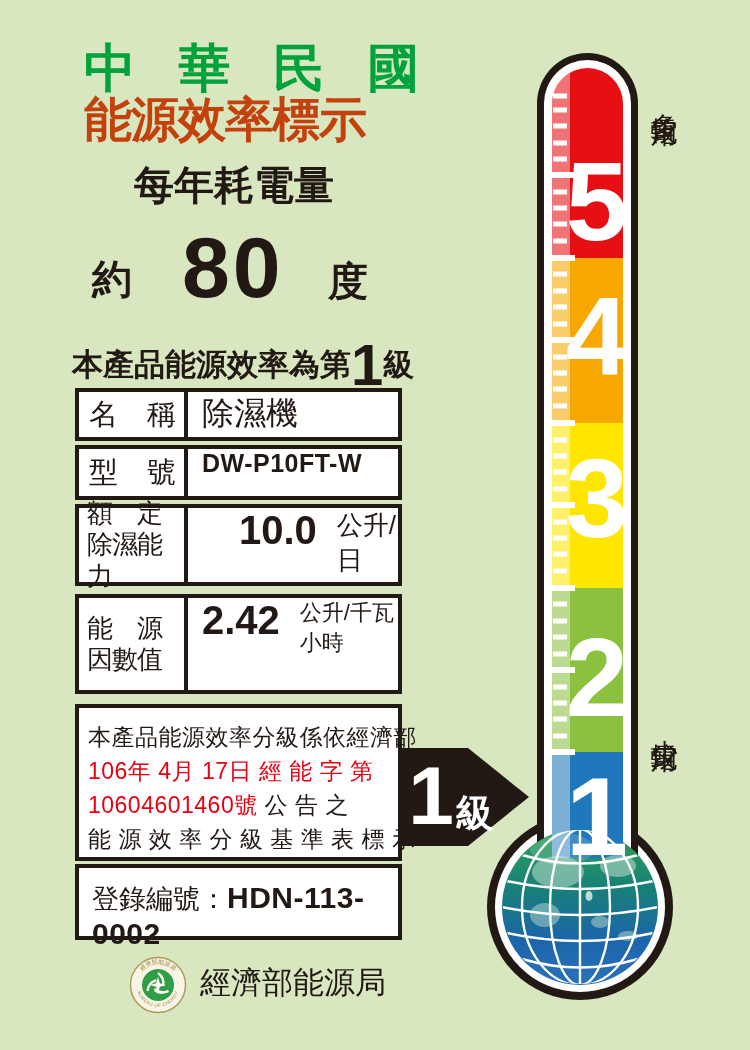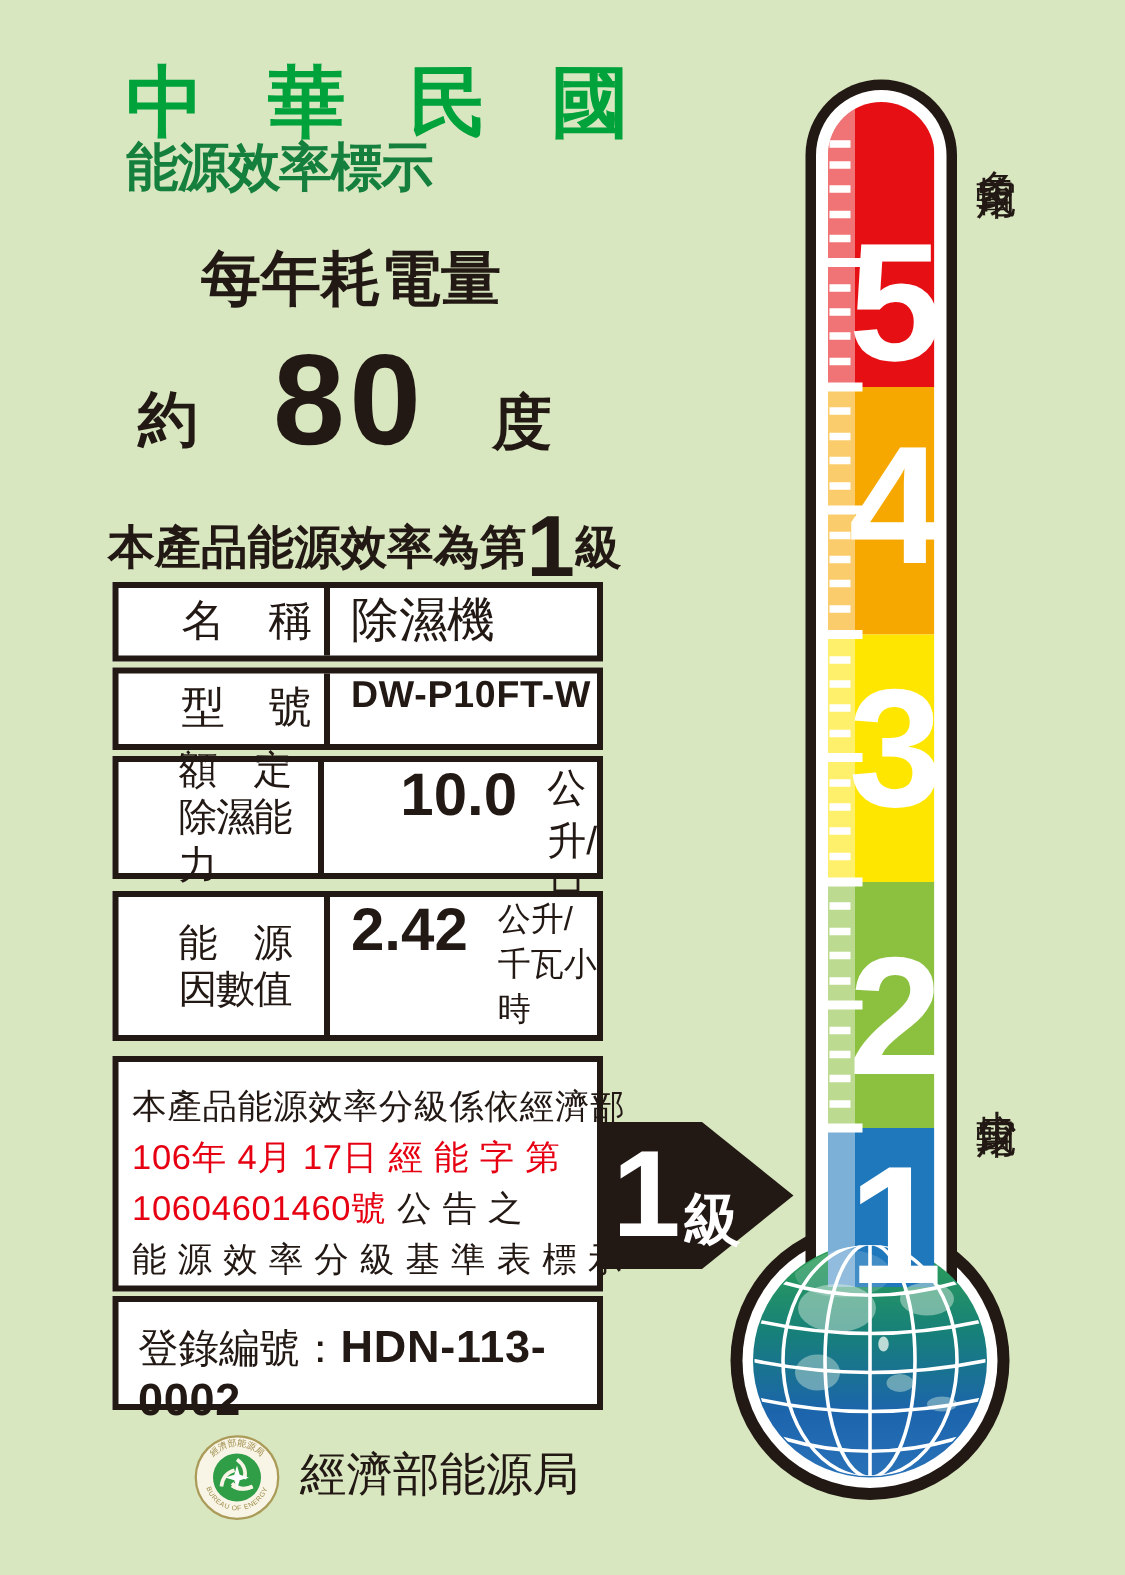--- a/index.html
+++ b/index.html
@@ -1,29 +1,29 @@
 <!DOCTYPE html>
 <html><head>
 <meta charset="utf-8">
 <style>
   html,body{margin:0;padding:0;}
   .canvas{position:relative;width:750px;height:1050px;background:#d9e7c0;overflow:hidden;
           font-family:"Liberation Sans","DejaVu Sans",sans-serif;color:#221814;}
   .abs{position:absolute;}
   
   .title1{left:84px;top:34px;font-size:52px;font-weight:700;color:#00a23c;word-spacing:26px;letter-spacing:1px;}
-  .title2{left:84px;top:88px;font-size:35px;font-weight:700;color:#15803d;letter-spacing:-1px;}
+  .title2{left:84px;top:88px;font-size:48px;font-weight:700;color:#c2410c;letter-spacing:-1px;}
   .annual{left:134px;top:158px;font-size:40px;font-weight:700;}
   .approx{left:92px;top:252px;font-size:40px;font-weight:700;}
   .bigval{left:182px;top:218px;font-size:86px;font-weight:700;letter-spacing:3px;}
   .degree{left:328px;top:254px;font-size:40px;font-weight:700;}
   .gradeline{left:72px;top:300px;display:flex;align-items:center;font-size:31px;font-weight:700;margin-top:36px;}
   .gradeline .gnum{font-size:58px;line-height:1;}
   
-  .box{left:75px;width:327px;background:#fff;border:4px solid #221814;box-sizing:border-box;display:flex;padding-left:32px;}
+  .box{left:75px;width:327px;background:#fff;border:4px solid #221814;box-sizing:border-box;display:flex;}
   .r1{top:388px;height:53px;}
   .r2{top:445px;height:55px;}
   .r3{top:504px;height:82px;gap:37px;}
   .r4{top:594px;height:100px;}
   .lab{width:109px;border-right:4px solid #221814;display:flex;align-items:center;
        padding-left:10px;font-size:29px;line-height:1.2;white-space:pre-line;box-sizing:border-box;}
   .r3 .lab,.r4 .lab{font-size:26px;letter-spacing:-1px;padding-left:8px;}
   .val{flex:1;display:flex;align-items:flex-start;padding-left:14px;gap:20px;}
   .r1 .vtext{font-size:32px;}
   .r2 .vtext{font-size:25px;font-weight:700;letter-spacing:.5px;}

